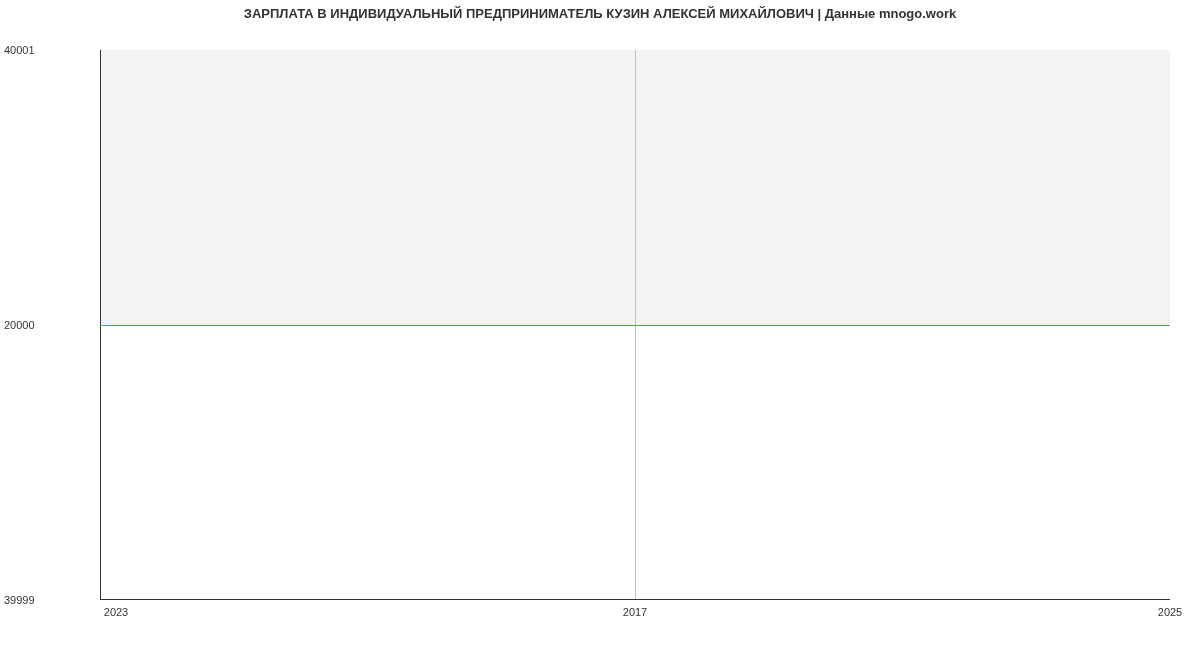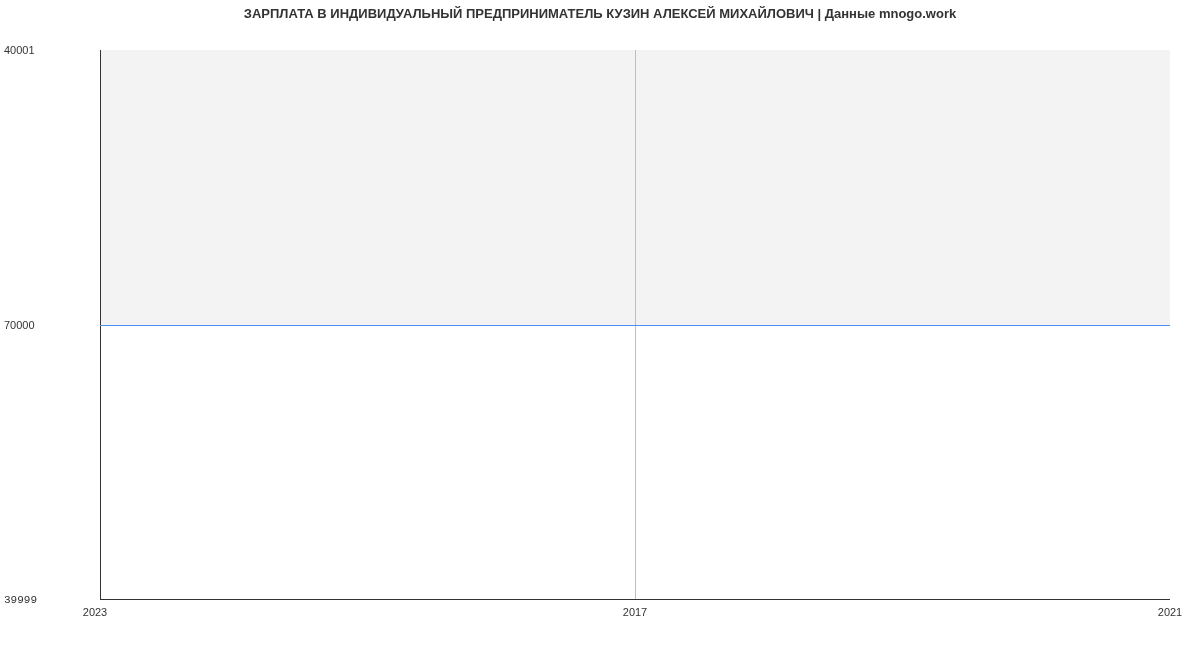--- a/index.html
+++ b/index.html
@@ -90,20 +90,20 @@
 
   <div class="plot-band-upper"></div>
 
   <div class="vgrid" style="left:635px;"></div>
 
   <div class="plot-outer"></div>
 
   <div class="series-line" style="top:325px;"></div>
 
   <div class="ytick" style="top:50px;">40001</div>
-  <div class="ytick" style="top:325px;">70000</div>
-  <div class="ytick" style="top:600px;font-family:Liberation Mono, monospace;">39999</div>
+  <div class="ytick" style="top:325px;">20000</div>
+  <div class="ytick" style="top:600px;">39999</div>
 
-  <div class="xtick" style="left:95px;">2023</div>
+  <div class="xtick" style="left:116px;">2023</div>
   <div class="xtick" style="left:635px;">2017</div>
-  <div class="xtick" style="left:1170px;">2021</div>
+  <div class="xtick" style="left:1170px;">2025</div>
 
 </div>
 
 </body></html>

